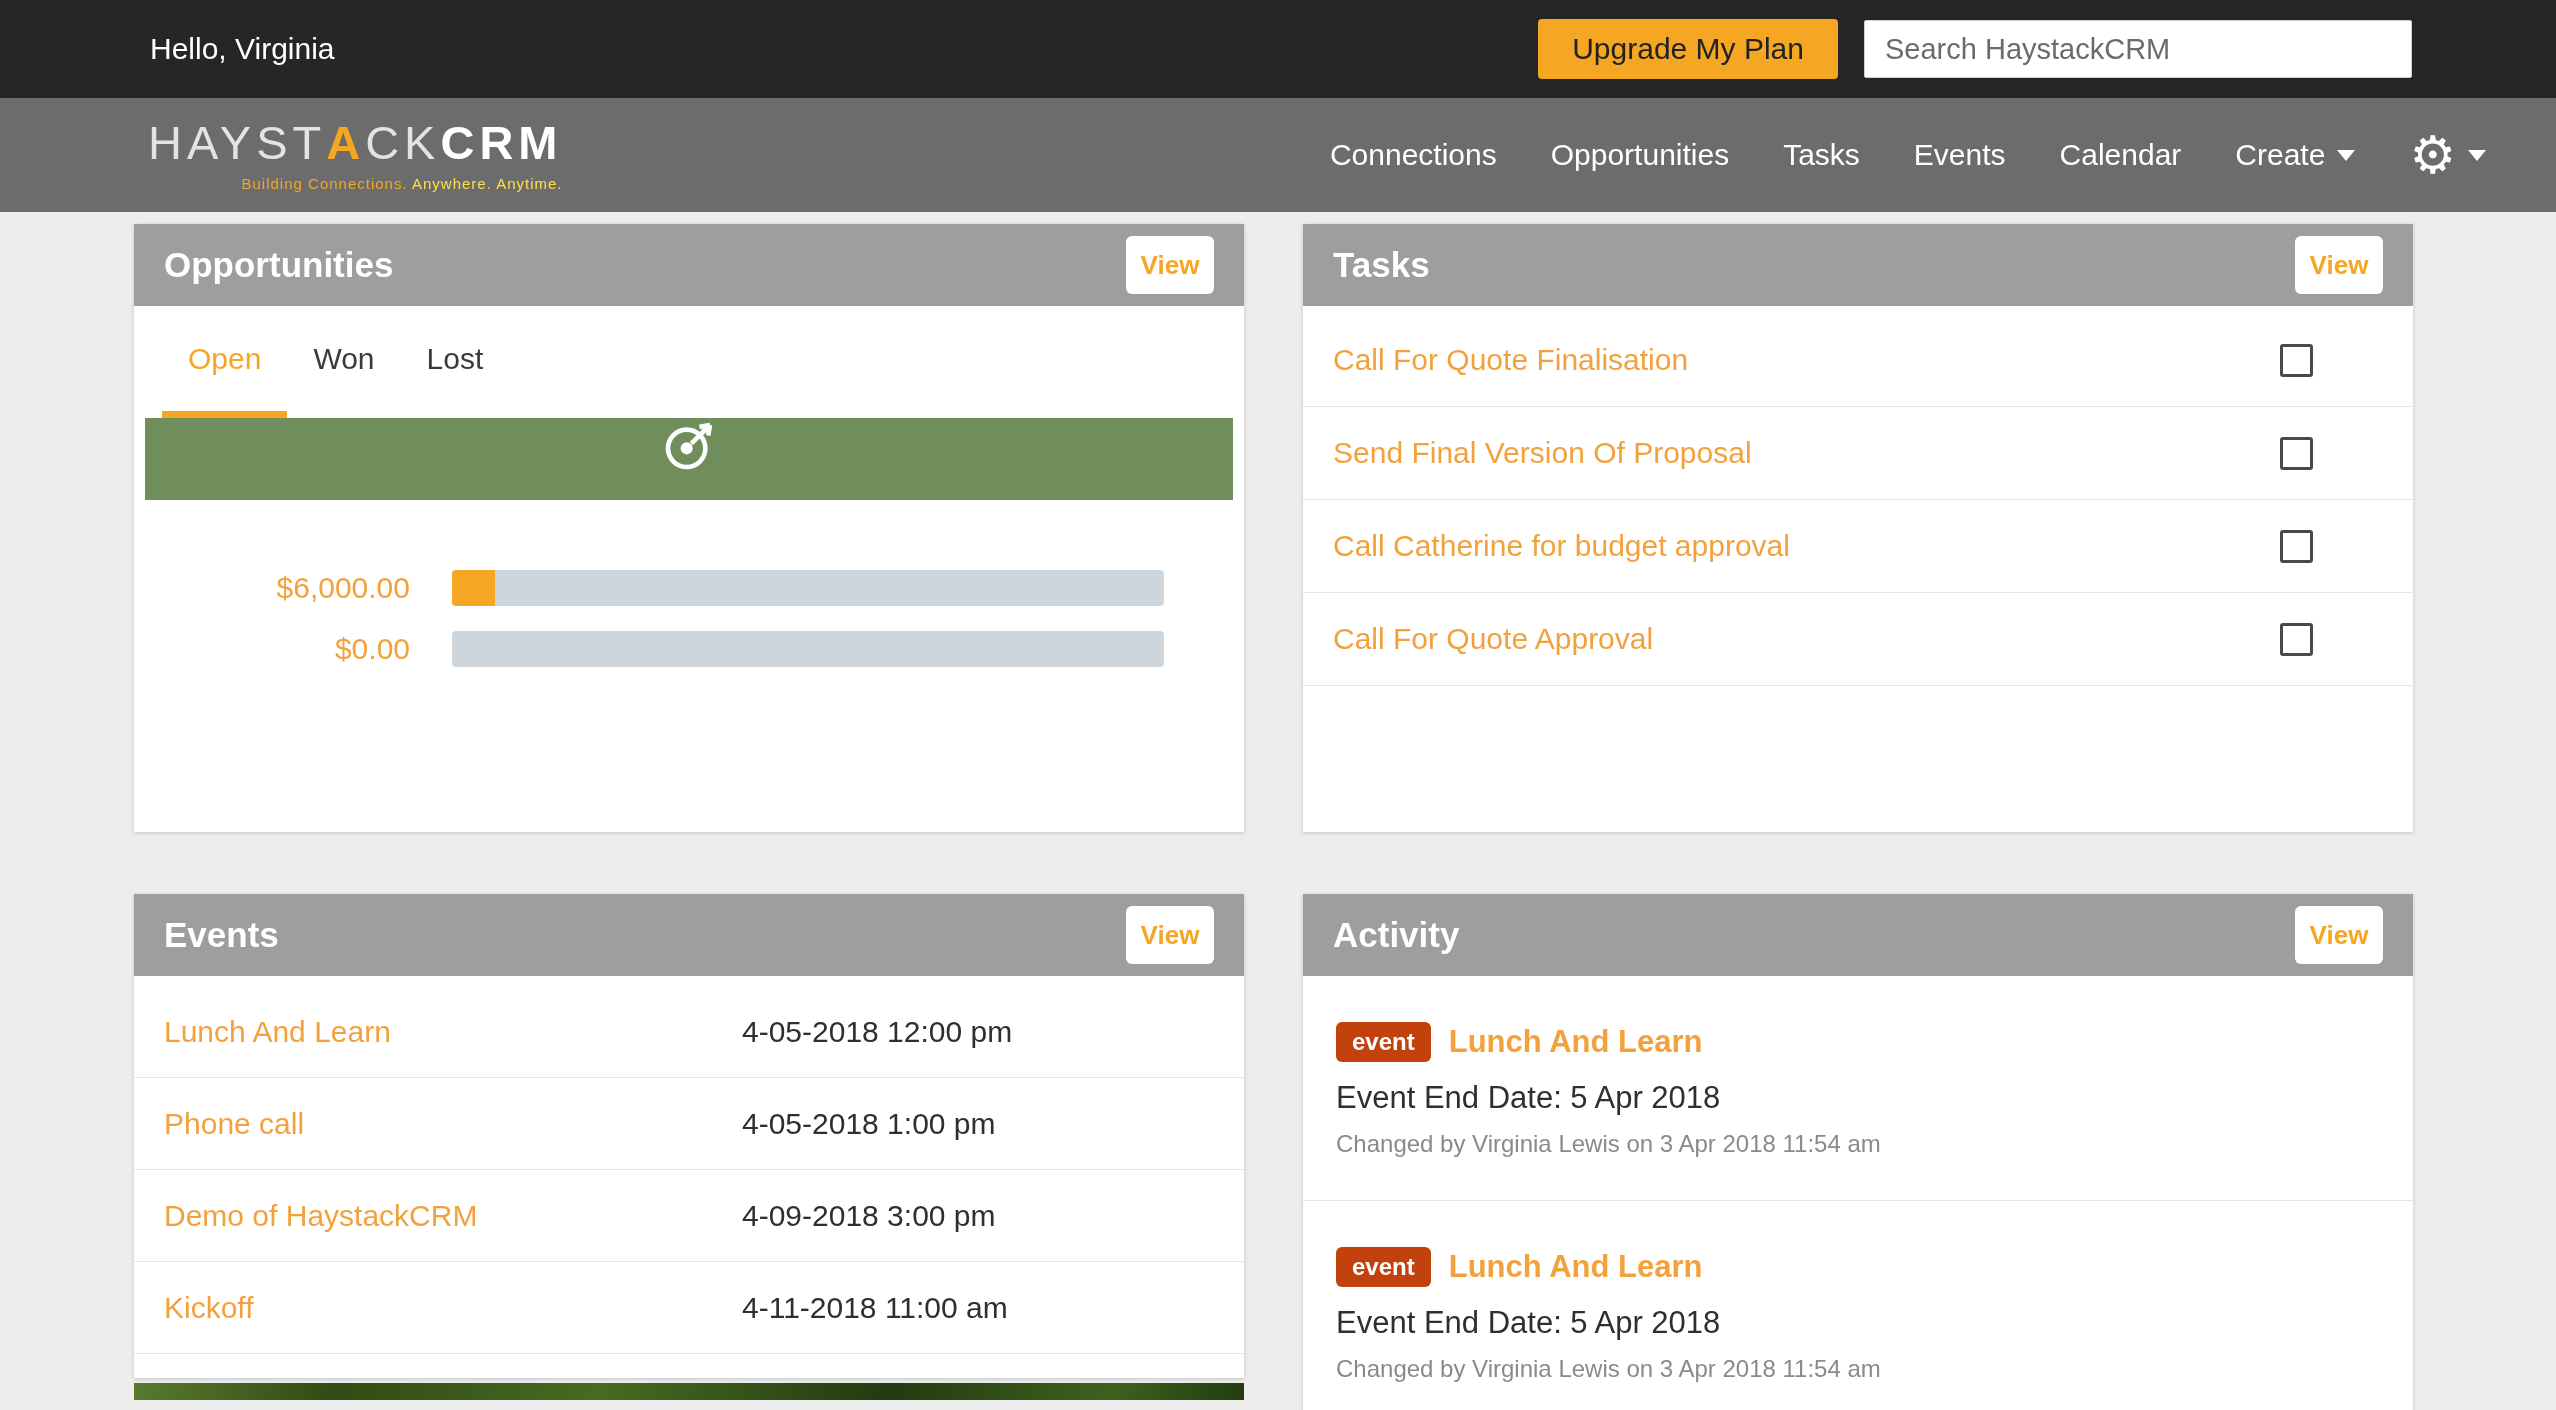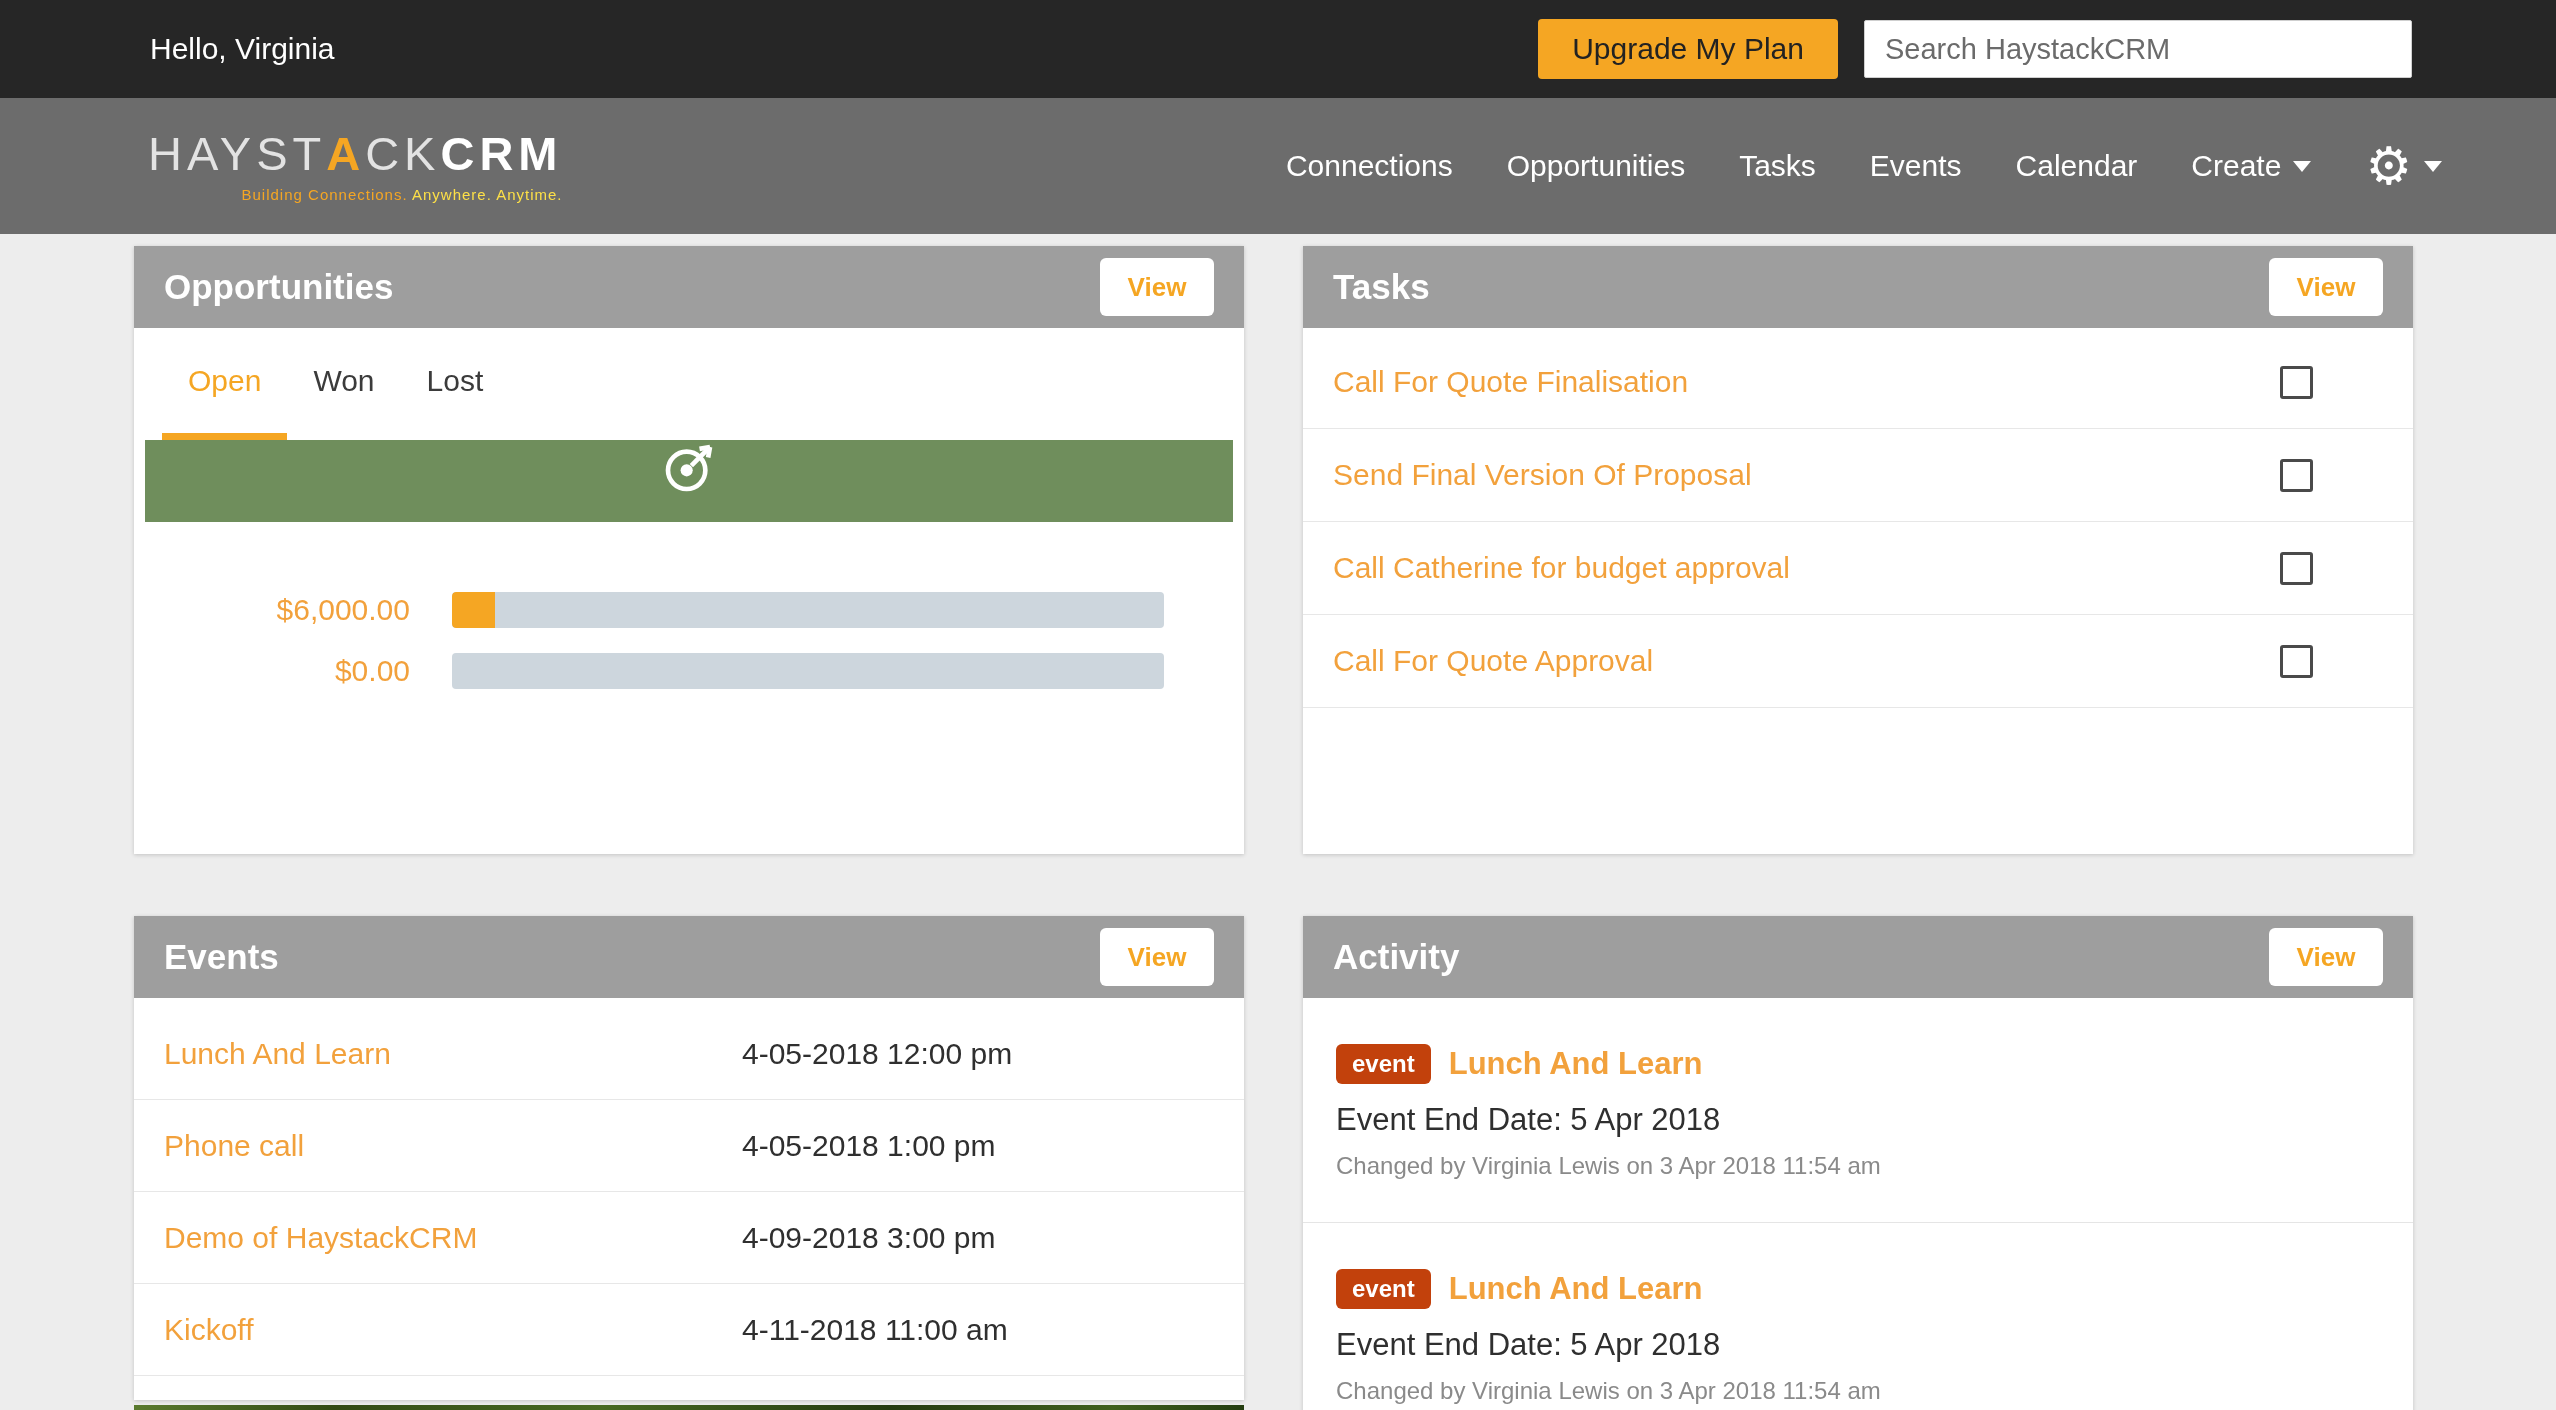--- a/index.html
+++ b/index.html
@@ -24,23 +24,23 @@
   }
   .search-input {
     width: 548px; height: 58px; font-size: 29px; color: #555;
     font-family: "Liberation Sans", sans-serif;
     border: 1px solid #cfcfcf; border-radius: 2px; padding: 0 20px; background: #fff;
   }
   .search-input::placeholder { color: #6b6b6b; opacity: 1; }
 
   
   .navbar {
-    height: 136px; background: #6c6c6c;
+    height: 114px; background: #6c6c6c;
     display: flex; align-items: center;
-    padding: 0 114px 0 148px;
+    padding: 0 70px 0 148px;
   }
   .logo { display: flex; flex-direction: column; }
   .logo-main { font-size: 47px; letter-spacing: 5px; color: #e3e3e3; font-weight: 400; line-height: 1; }
   .logo-a { color: #F5A623; font-weight: 700; }
   .logo-crm { color: #ffffff; font-weight: 700; }
   .logo-tagline { font-size: 15px; letter-spacing: 1px; margin-top: 9px; text-align: right; }
   .tagline-hl { color: #F5A623; }
   .tagline-rest { color: #fde047; }
   .nav-links { margin-left: auto; display: flex; align-items: center; gap: 54px; }
   .nav-link {
@@ -70,21 +70,21 @@
   .card-header {
     height: 82px; background: #9E9E9E;
     display: flex; align-items: center;
     padding: 0 30px;
   }
   .card-title { color: #ffffff; font-size: 35px; font-weight: 700; }
   .view-btn {
     margin-left: auto; background: #ffffff; color: #F5A623;
     font-family: "Liberation Sans", sans-serif; font-weight: 700;
     font-size: 26px; border: none; border-radius: 6px; cursor: pointer;
-    width: 114px; height: 58px;
+    width: 88px; height: 58px;
   }
 
   
   .card--opportunities { height: 608px; }
   .tabs { display: flex; padding: 0 28px; height: 112px; align-items: stretch; }
   .tab {
     display: flex; align-items: center; padding: 0 26px;
     font-size: 30px; color: #3b3b3b; cursor: pointer;
     border-bottom: 7px solid transparent;
   }

